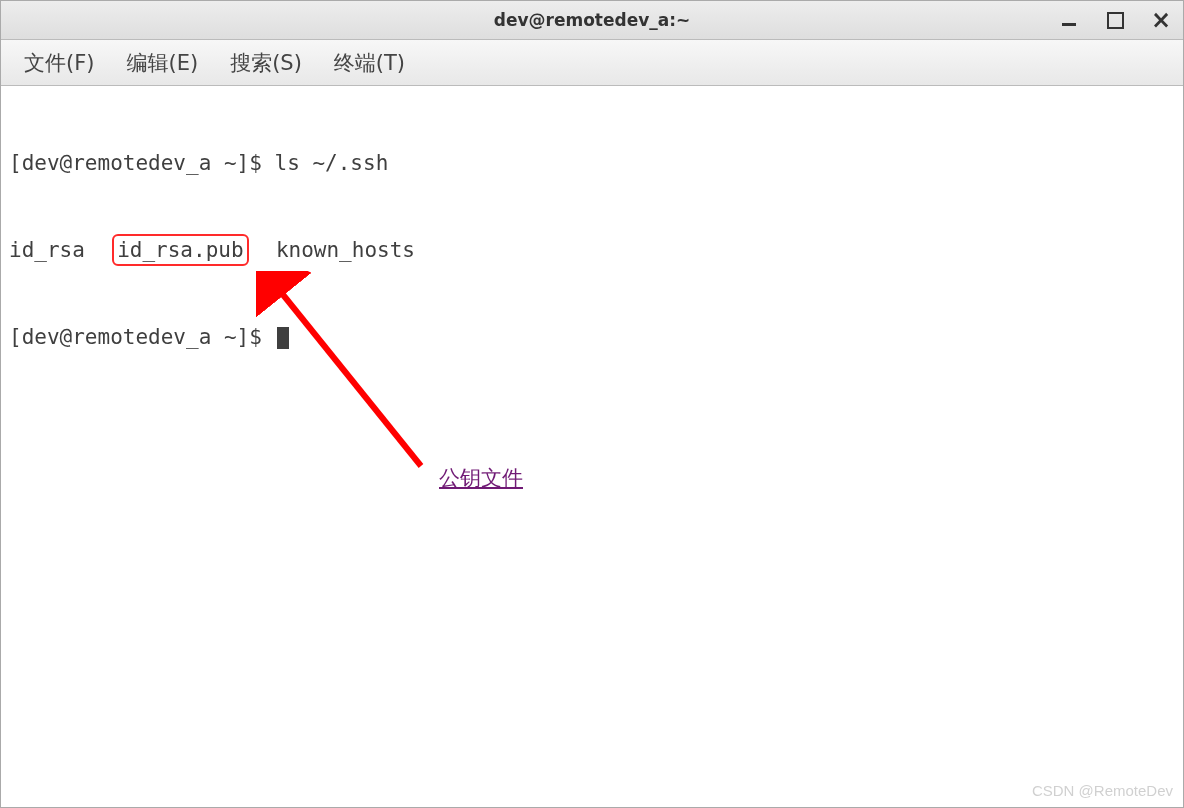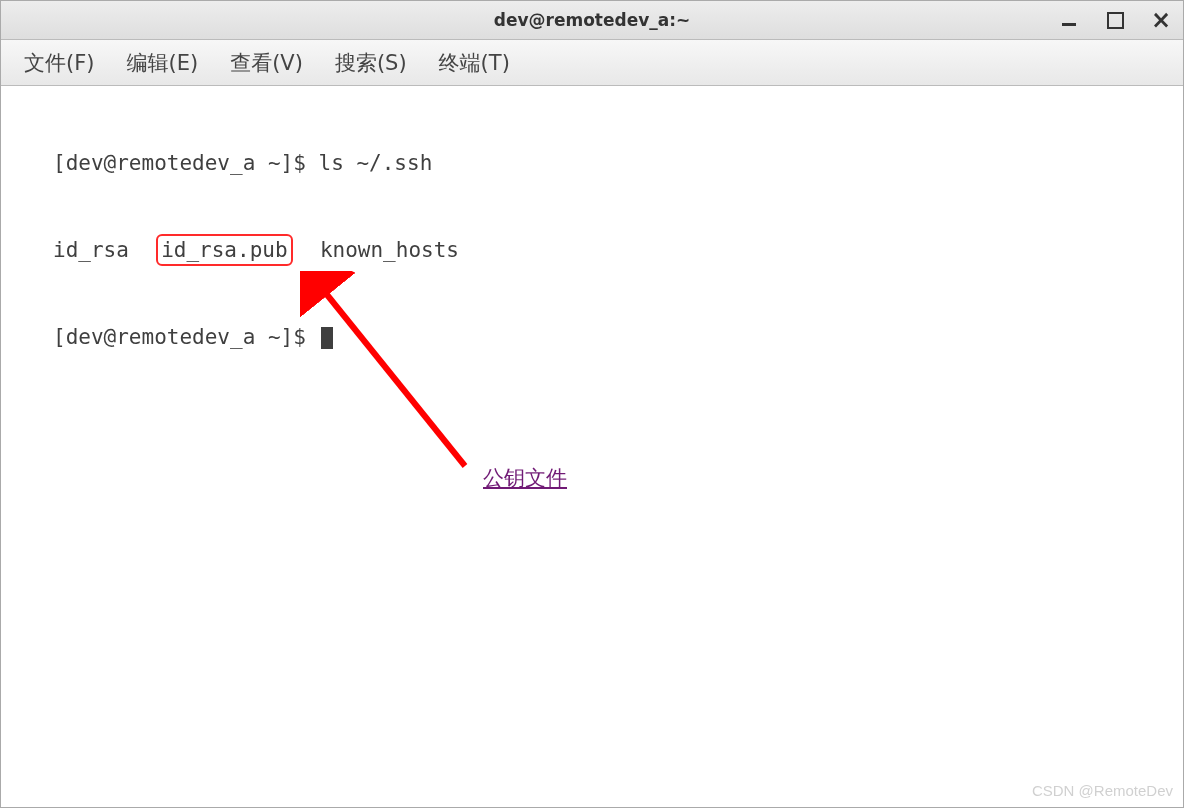--- a/index.html
+++ b/index.html
@@ -91,21 +91,20 @@
     .terminal-body {
       flex: 1;
       background: #ffffff;
       padding: 6px 8px;
       font-family: "DejaVu Sans Mono", "Consolas", monospace;
       font-size: 21px;
       color: #3f3f3f;
       line-height: 1.35;
       position: relative;
       white-space: pre;
-      margin-left: 44px;
     }
     .term-line {
       display: block;
     }
     .highlight-box {
       border: 2.5px solid #ff2a2a;
       border-radius: 6px;
       padding: 0 3px;
       display: inline-block;
       margin: 0 2px;
@@ -162,21 +161,20 @@
       </div>
       <div class="win-btn close-icon">
         <span>×</span>
       </div>
     </div>
   </div>
 
   <div class="menubar">
     <div class="menu-item">文件(F)</div>
     <div class="menu-item">编辑(E)</div>
-    <div class="menu-item">查看(V)</div>
     <div class="menu-item">搜索(S)</div>
     <div class="menu-item">终端(T)</div>
   </div>
 
   <div class="terminal-body">
     <span class="term-line"><span>[dev@remotedev_a ~]$ </span><span>ls ~/.ssh</span></span>
     <span class="term-line"><span>id_rsa</span>  <span class="highlight-box"><span>id_rsa.pub</span></span>  <span>known_hosts</span></span>
     <span class="term-line"><span>[dev@remotedev_a ~]$ </span><span class="cursor-block"></span></span>
 
     <svg class="annotation arrow-svg" viewBox="0 0 200 210">

